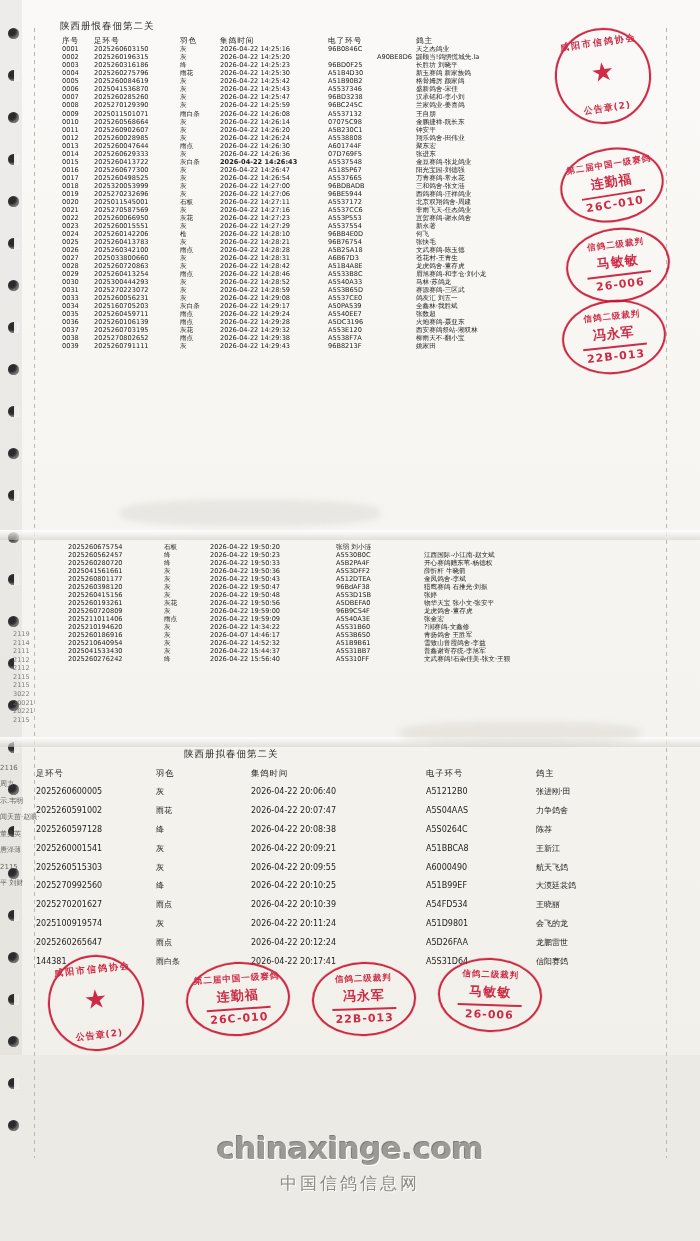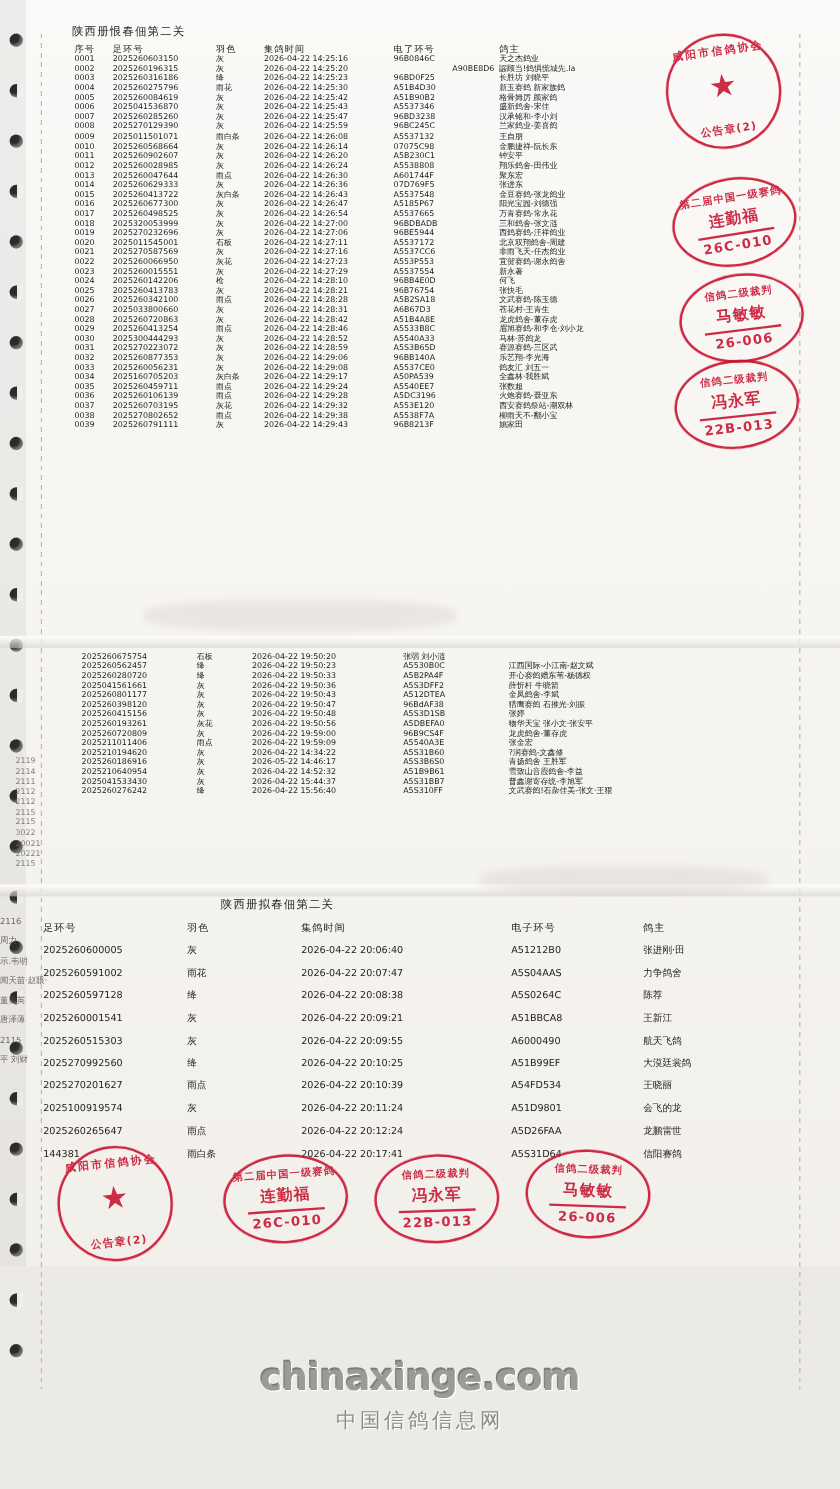--- a/index.html
+++ b/index.html
@@ -318,21 +318,21 @@
           <td style="width: 86px;">2025260629333</td>
           <td style="width: 40px;">灰</td>
           <td style="width: 108px;">2026-04-22 14:26:36</td>
           <td style="width: 88px;">07D769F5</td>
           <td>张进东</td>
         </tr>
         <tr>
           <td style="width: 32px;">0015</td>
           <td style="width: 86px;">2025260413722</td>
           <td style="width: 40px;">灰白条</td>
-          <td style="width: 108px;">2026-04-22 14:26:43</td>
+          <td style="width: 108px; font-weight: bold;">2026-04-22 14:26:43</td>
           <td style="width: 88px;">A5537548</td>
           <td>金豆赛鸽-张龙鸽业</td>
         </tr>
         <tr>
           <td style="width: 32px;">0016</td>
           <td style="width: 86px;">2025260677300</td>
           <td style="width: 40px;">灰</td>
           <td style="width: 108px;">2026-04-22 14:26:47</td>
           <td style="width: 88px;">A5185P67</td>
           <td>阳光宝园-刘德强</td>
@@ -449,28 +449,20 @@
           <td style="width: 88px;">A5540A33</td>
           <td>马林·苏鸽龙</td>
         </tr>
         <tr>
           <td style="width: 32px;">0031</td>
           <td style="width: 86px;">2025270223072</td>
           <td style="width: 40px;">灰</td>
           <td style="width: 108px;">2026-04-22 14:28:59</td>
           <td style="width: 88px;">A5S3B65D</td>
           <td>赛源赛鸽-三区武</td>
-        </tr>
-        <tr>
-          <td style="width: 32px;">0032</td>
-          <td style="width: 86px;">2025260877353</td>
-          <td style="width: 40px;">灰</td>
-          <td style="width: 108px;">2026-04-22 14:29:06</td>
-          <td style="width: 88px;">96BB140A</td>
-          <td>乐艺翔-李光海</td>
         </tr>
         <tr>
           <td style="width: 32px;">0033</td>
           <td style="width: 86px;">2025260056231</td>
           <td style="width: 40px;">灰</td>
           <td style="width: 108px;">2026-04-22 14:29:08</td>
           <td style="width: 88px;">A5537CE0</td>
           <td>鸽友汇 刘五一</td>
         </tr>
         <tr>
@@ -636,21 +628,21 @@
           <td style="width: 96px;">2025210194620</td>
           <td style="width: 46px;">灰</td>
           <td style="width: 126px;">2026-04-22 14:34:22</td>
           <td style="width: 84px;">A5S31B60</td>
           <td>?润赛鸽-文鑫修</td>
         </tr>
         <tr>
           <td style="width: 18px;"></td>
           <td style="width: 96px;">2025260186916</td>
           <td style="width: 46px;">灰</td>
-          <td style="width: 126px;">2026-05-22 14:46:17</td>
+          <td style="width: 126px;">2026-04-07 14:46:17</td>
           <td style="width: 84px;">A5S3B6S0</td>
           <td>青扬鸽舍 王胜军</td>
         </tr>
         <tr>
           <td style="width: 18px;"></td>
           <td style="width: 96px;">2025210640954</td>
           <td style="width: 46px;">灰</td>
           <td style="width: 126px;">2026-04-22 14:52:32</td>
           <td style="width: 84px;">A51B9B61</td>
           <td>雪致山音霞鸽舍-李益</td>

